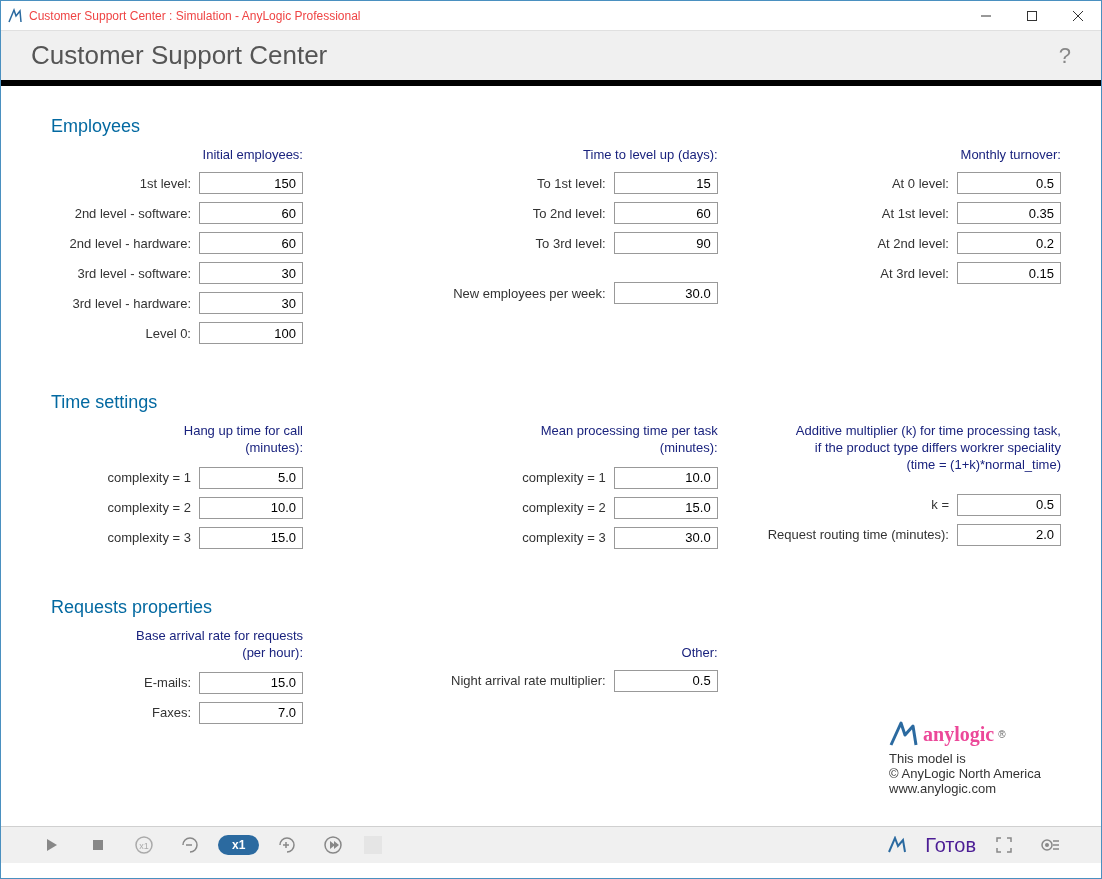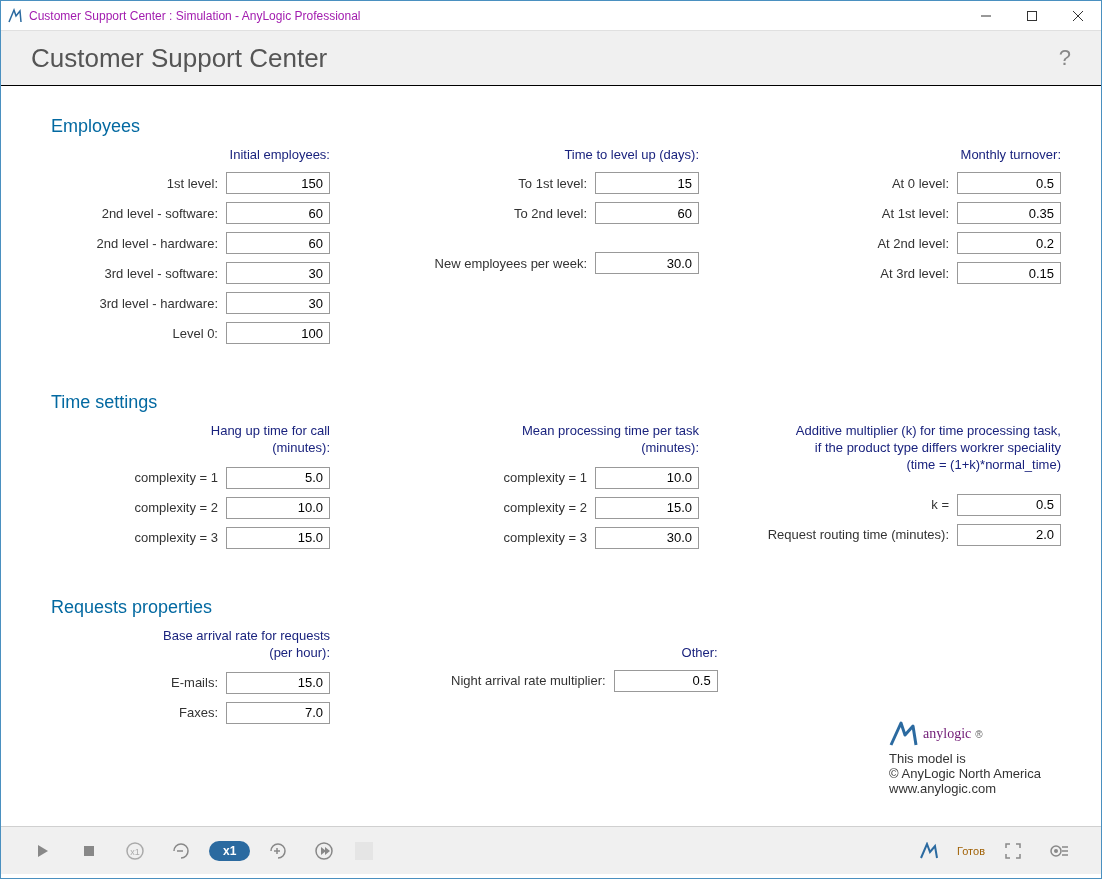--- a/index.html
+++ b/index.html
@@ -21,32 +21,32 @@
     padding: 0 0 0 6px;
     border-bottom: 1px solid #e0e0e0;
   }
   .titlebar .icon {
     width: 16px; height: 16px;
     margin-right: 6px;
     display: flex; align-items: center; justify-content: center;
   }
   .titlebar .title {
     flex: 1;
-    color: #a21caf;
+    color: #ef4444;
     font-size: 12px;
   }
   .winbtn {
     width: 46px; height: 30px;
     display: flex; align-items: center; justify-content: center;
     color: #333;
   }
   .header {
     height: 55px;
     background: #f0f0f0;
-    border-bottom: 1px solid #000000;
+    border-bottom: 6px solid #000000;
     display: flex;
     align-items: center;
     padding: 0 30px 0 30px;
   }
   .header .app-title {
     font-size: 26px;
     color: #555;
     flex: 1;
   }
   .header .help { color: #888; font-size: 22px; }
@@ -58,21 +58,21 @@
   }
   .section-title {
     font-size: 18px;
     color: #0369a1;
     margin: 10px 0 10px 50px;
   }
   .cols {
     display: flex;
     padding: 0 40px 0 0;
   }
-  .col { flex: 1; margin-left: 27px; }
+  .col { flex: 1; }
   .col-header {
     color: #1a237e;
     font-size: 13px;
     text-align: right;
     margin-bottom: 10px;
     padding-right: 0;
   }
   .col-header.multi { line-height: 1.3; }
   .row {
     display: flex;
@@ -108,49 +108,50 @@
     color: #333;
   }
   .anylogic-logo {
     margin-bottom: 4px;
     display: flex;
     align-items: center;
     gap: 4px;
   }
   .anylogic-text {
     font-family: Georgia, serif;
-    font-size: 14px;
-    color: #701a75;
+    font-size: 20px;
+    color: #ec4899;
+    font-weight: bold;
   }
   .anylogic-r { font-size: 10px; color: #666; vertical-align: super; }
   .footer {
-    height: 48px;
+    height: 37px;
     background: #f0f0f0;
     border-top: 1px solid #d0d0d0;
     display: flex;
     align-items: center;
-    padding: 0 24px;
+    padding: 0 33px;
     gap: 10px;
   }
   .ftbtn {
     width: 36px; height: 32px;
     display: flex; align-items: center; justify-content: center;
     color: #888;
     border-radius: 3px;
   }
   .speed-pill {
     background: #2b6aa0;
     color: #fff;
     border-radius: 12px;
     padding: 3px 14px;
     font-size: 12px;
     font-weight: bold;
   }
   .footer .spacer { flex: 1; }
-  .status-text { color: #a16207; font-size: 11px; text-align: right; }
+  .status-text { color: #4c1d95; font-size: 20px; text-align: right; }
 </style>
 </head>
 <body>
 
 <div class="titlebar">
   <span class="icon">
     <svg width="16" height="16" viewBox="0 0 16 16">
         <path d="M2 14 L7 2 L9 8 L13 3 L14 14" stroke="#2b6aa0" stroke-width="1.5" fill="none"></path>
       </svg>
   </span>
@@ -211,20 +212,24 @@
     </div>
     <div class="col col2">
       <div class="col-header">Time to level up (days):</div>
       <div class="row">
           <span class="lbl">To 1st level:</span>
           <input value="15" style="">
         </div>
       <div class="row">
           <span class="lbl">To 2nd level:</span>
           <input value="60" style="">
+        </div>
+      <div class="row">
+          <span class="lbl">To 3rd level:</span>
+          <input value="90" style="">
         </div>
       <div style="height:20px"></div>
       <div class="row">
           <span class="lbl">New employees per week:</span>
           <input value="30.0" style="">
         </div>
     </div>
     <div class="col col3">
       <div class="col-header">Monthly turnover:</div>
       <div class="row">

